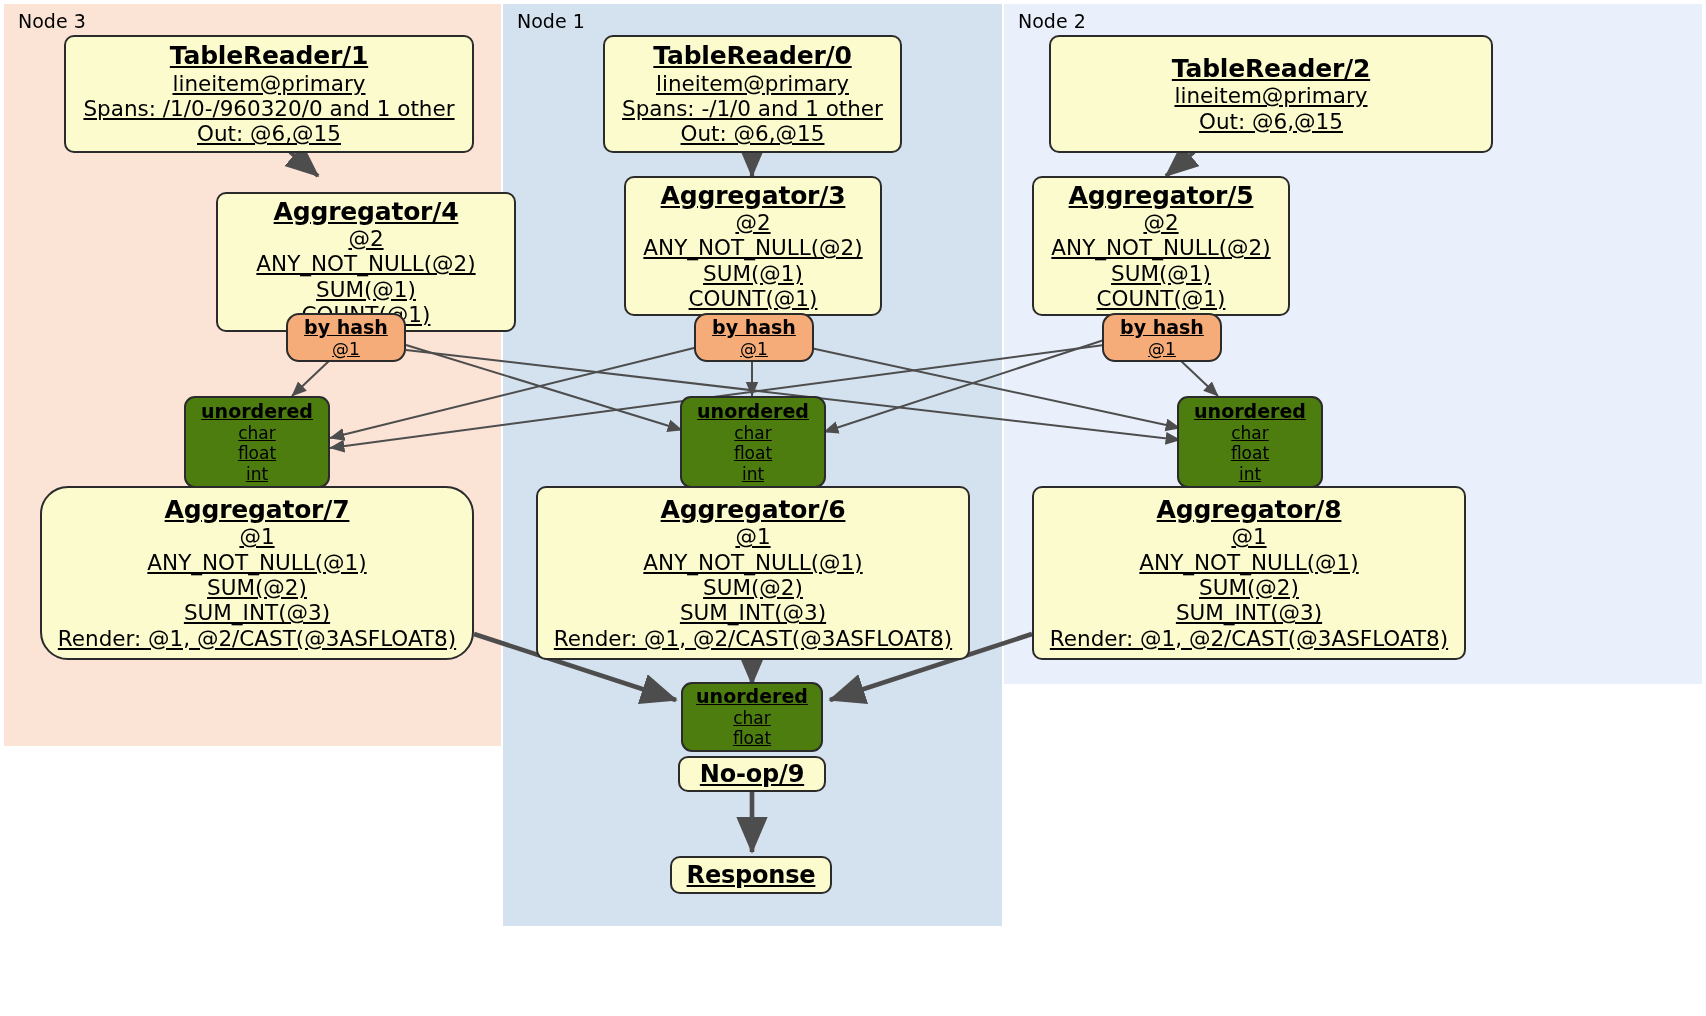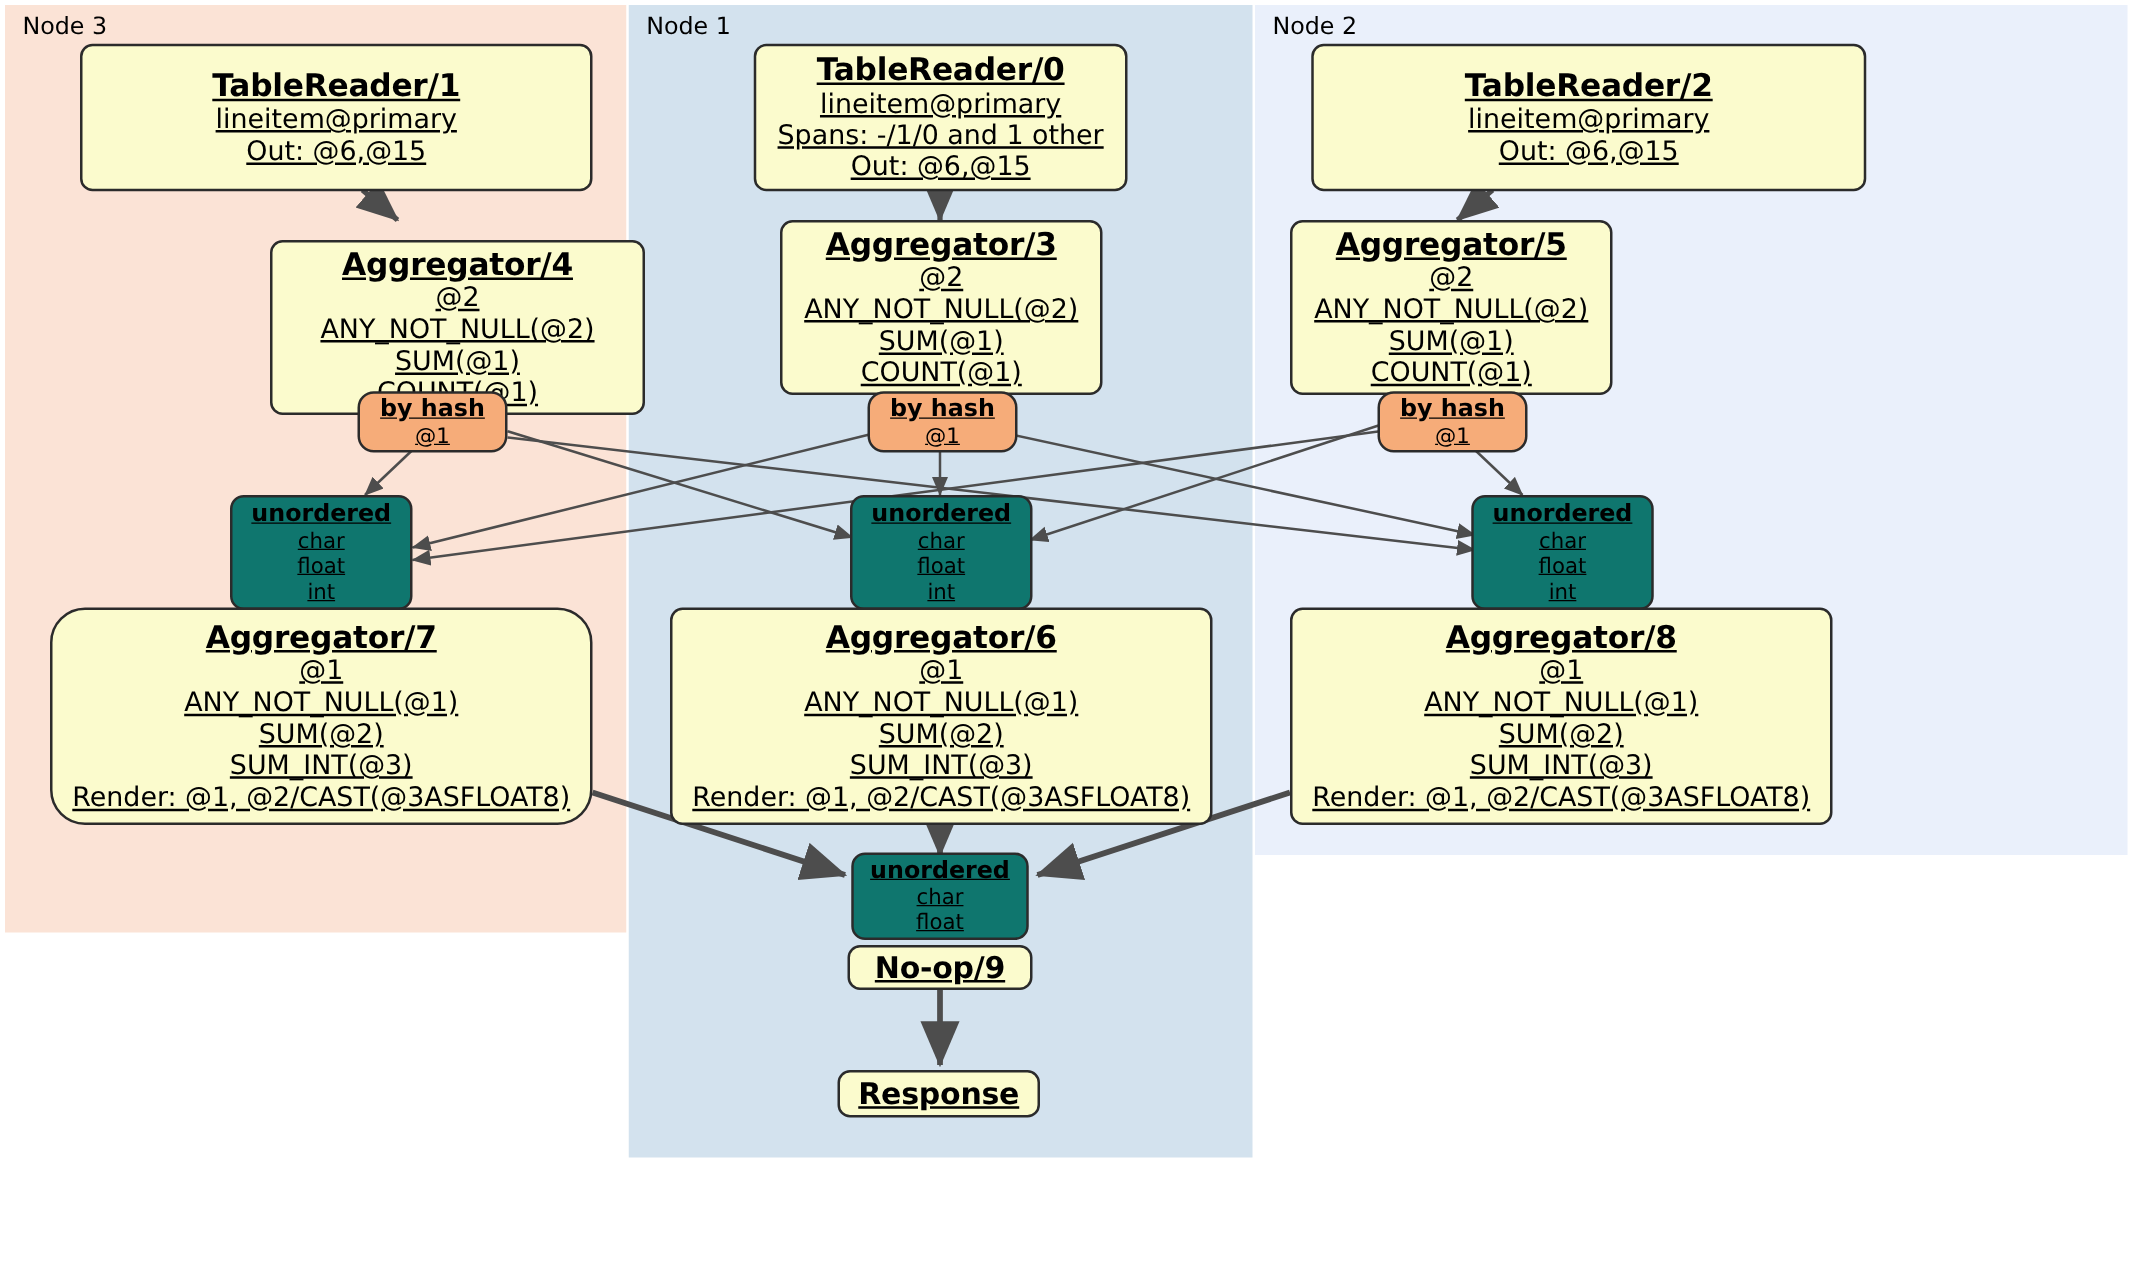--- a/index.html
+++ b/index.html
@@ -44,21 +44,21 @@
   .proc {
     background: #fbfbcd;
     border-color: #2b2b2b;
   }
   .router {
     background: #f6ac79;
     border-color: #2b2b2b;
     border-radius: 13px;
   }
   .sync {
-    background: #0f766e;
+    background: #4d7c0f;
     border-color: #2b2b2b;
     border-radius: 11px;
   }
   .title-line {
     font-weight: bold;
     font-size: 25px;
     line-height: 1.18;
     letter-spacing: -0.2px;
   }
   .title-sm {
@@ -132,20 +132,21 @@
     <path d="M 474,634 L 676,700" stroke="#4d4d4d" stroke-width="4.6" fill="none" marker-end="url(#ahs)"></path>
     <path d="M 752,660 L 752,684" stroke="#4d4d4d" stroke-width="4.6" fill="none" marker-end="url(#ahs)"></path>
     <path d="M 1032,634 L 830,700" stroke="#4d4d4d" stroke-width="4.6" fill="none" marker-end="url(#ahs)"></path>
 
     <path d="M 752,790 L 752,852" stroke="#4d4d4d" stroke-width="4.6" fill="none" marker-end="url(#ahs)"></path>
   </svg>
 
   <div class="nodebox proc zdepth-box" style="left:64px; top:35px; width:410px; height:118px;">
     <div class="title-line">TableReader/1</div>
     <div class="detail-line">lineitem@primary</div>
+    <div class="detail-line">Spans: /1/0-/960320/0 and 1 other</div>
     <div class="detail-line">Out: @6,@15</div>
   </div>
 
   <div class="nodebox proc zdepth-box" style="left:603px; top:35px; width:299px; height:118px;">
     <div class="title-line">TableReader/0</div>
     <div class="detail-line">lineitem@primary</div>
     <div class="detail-line">Spans: -/1/0 and 1 other</div>
     <div class="detail-line">Out: @6,@15</div>
   </div>
 

